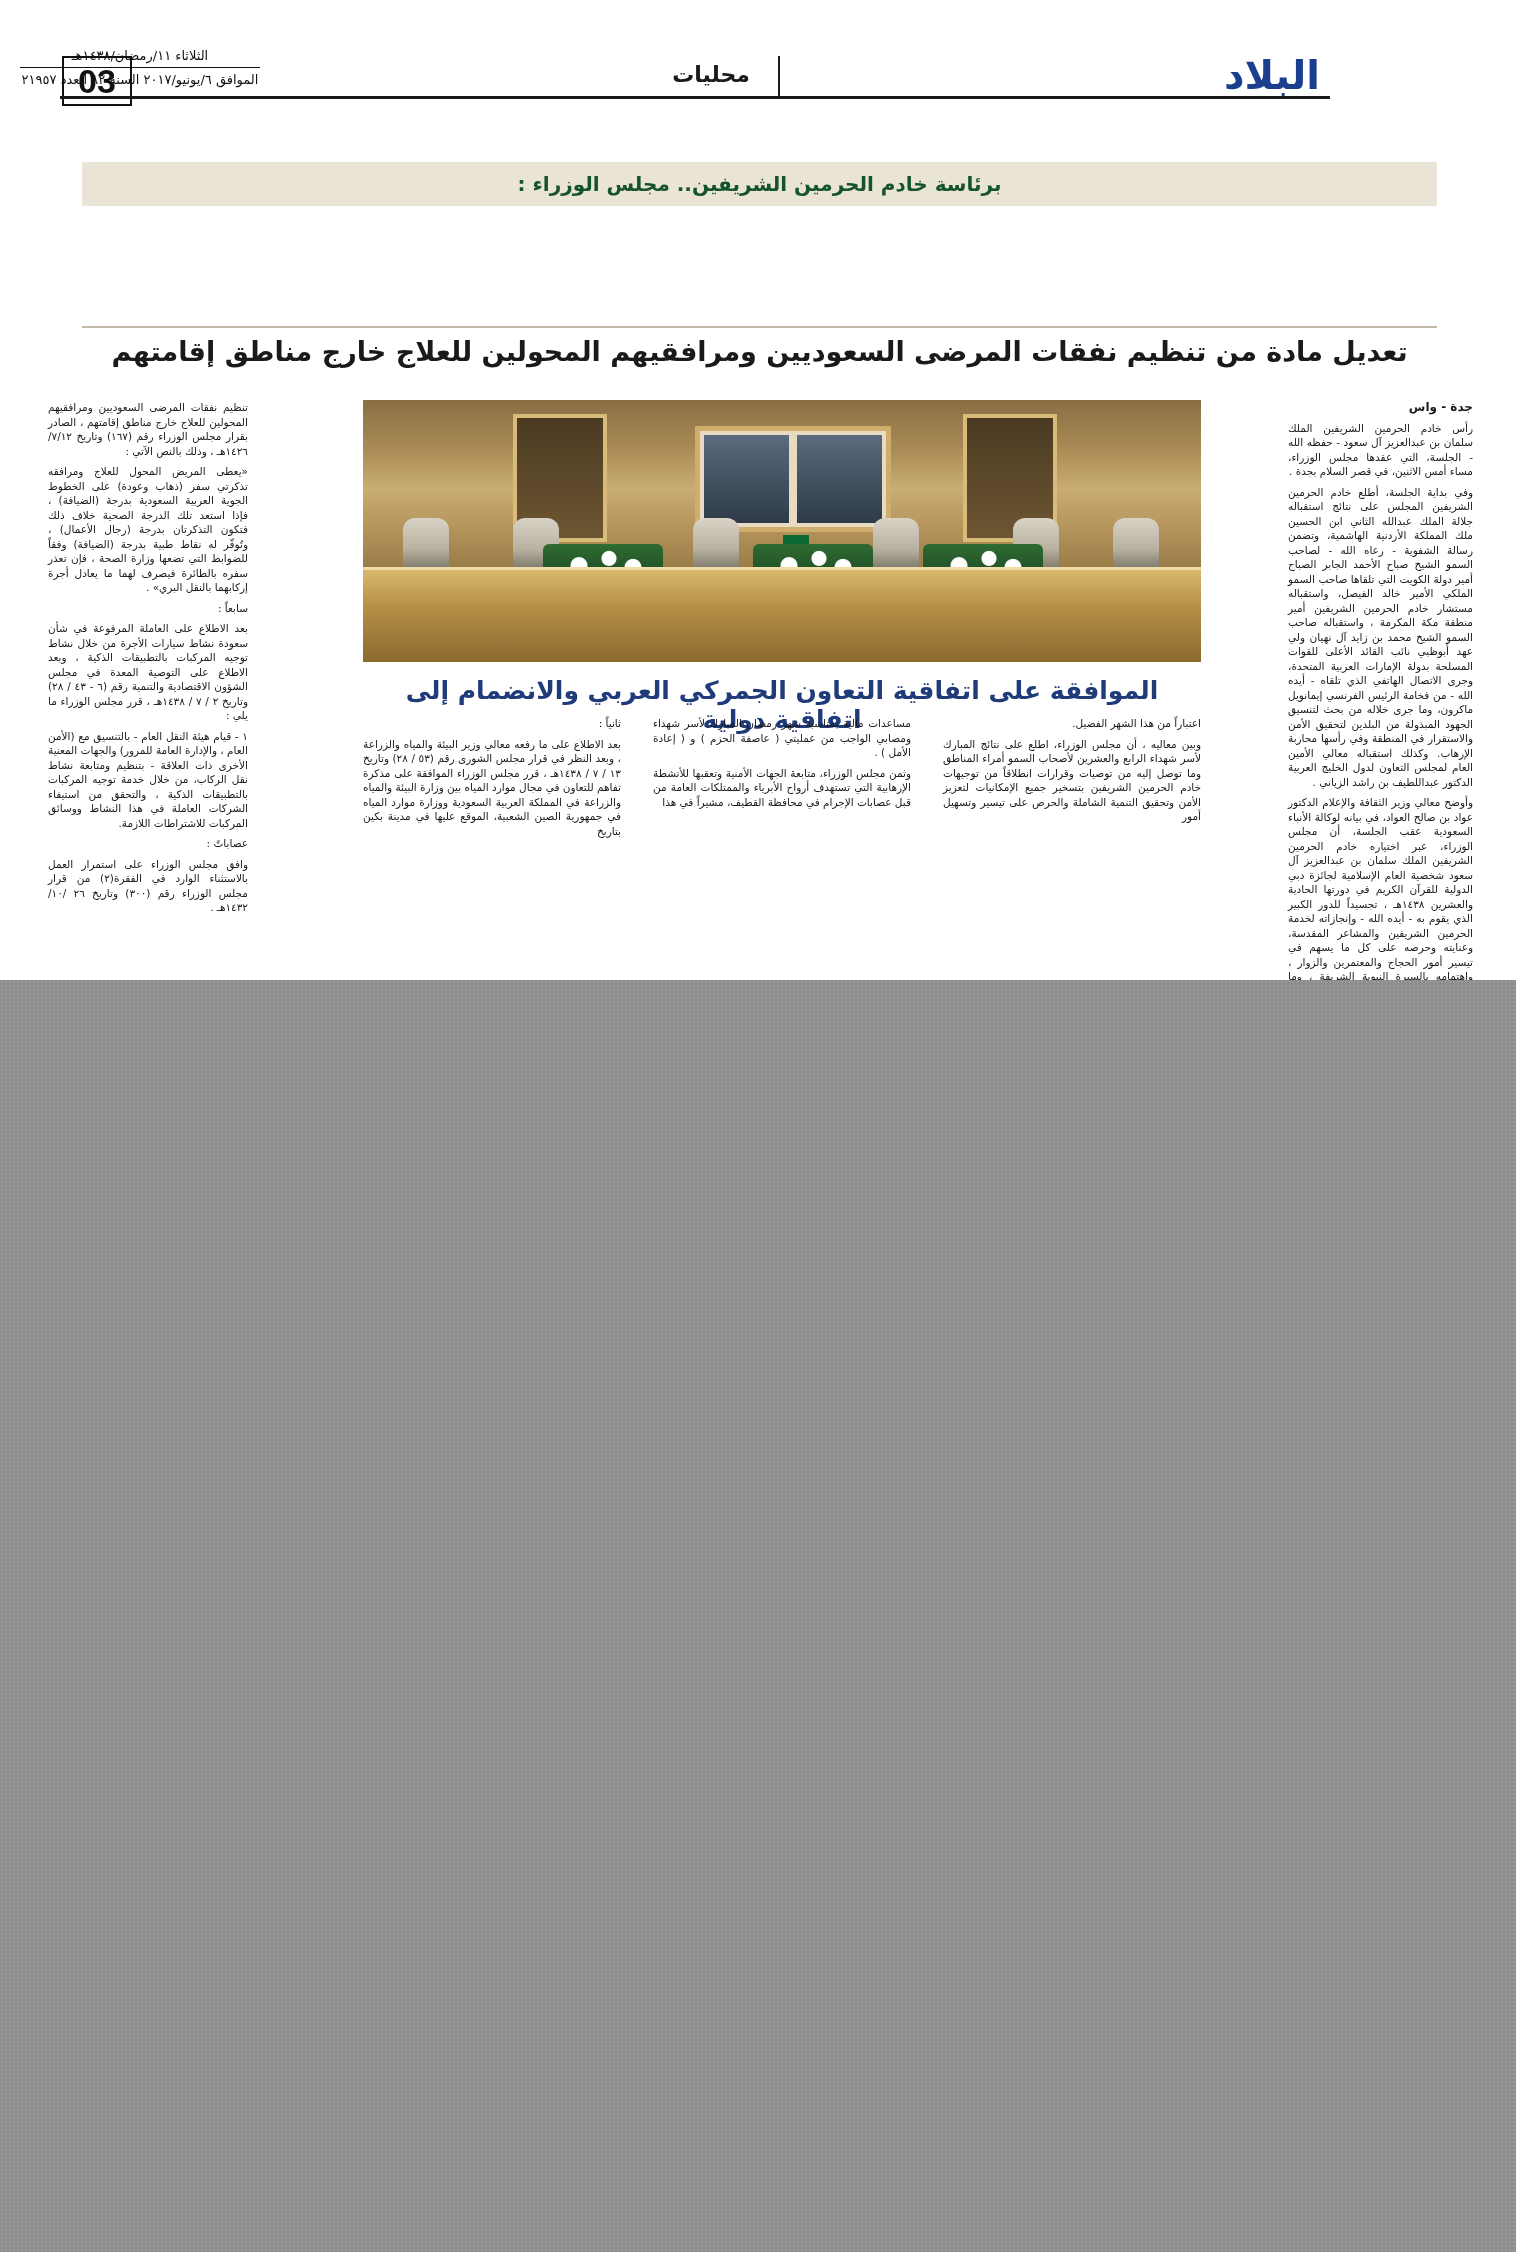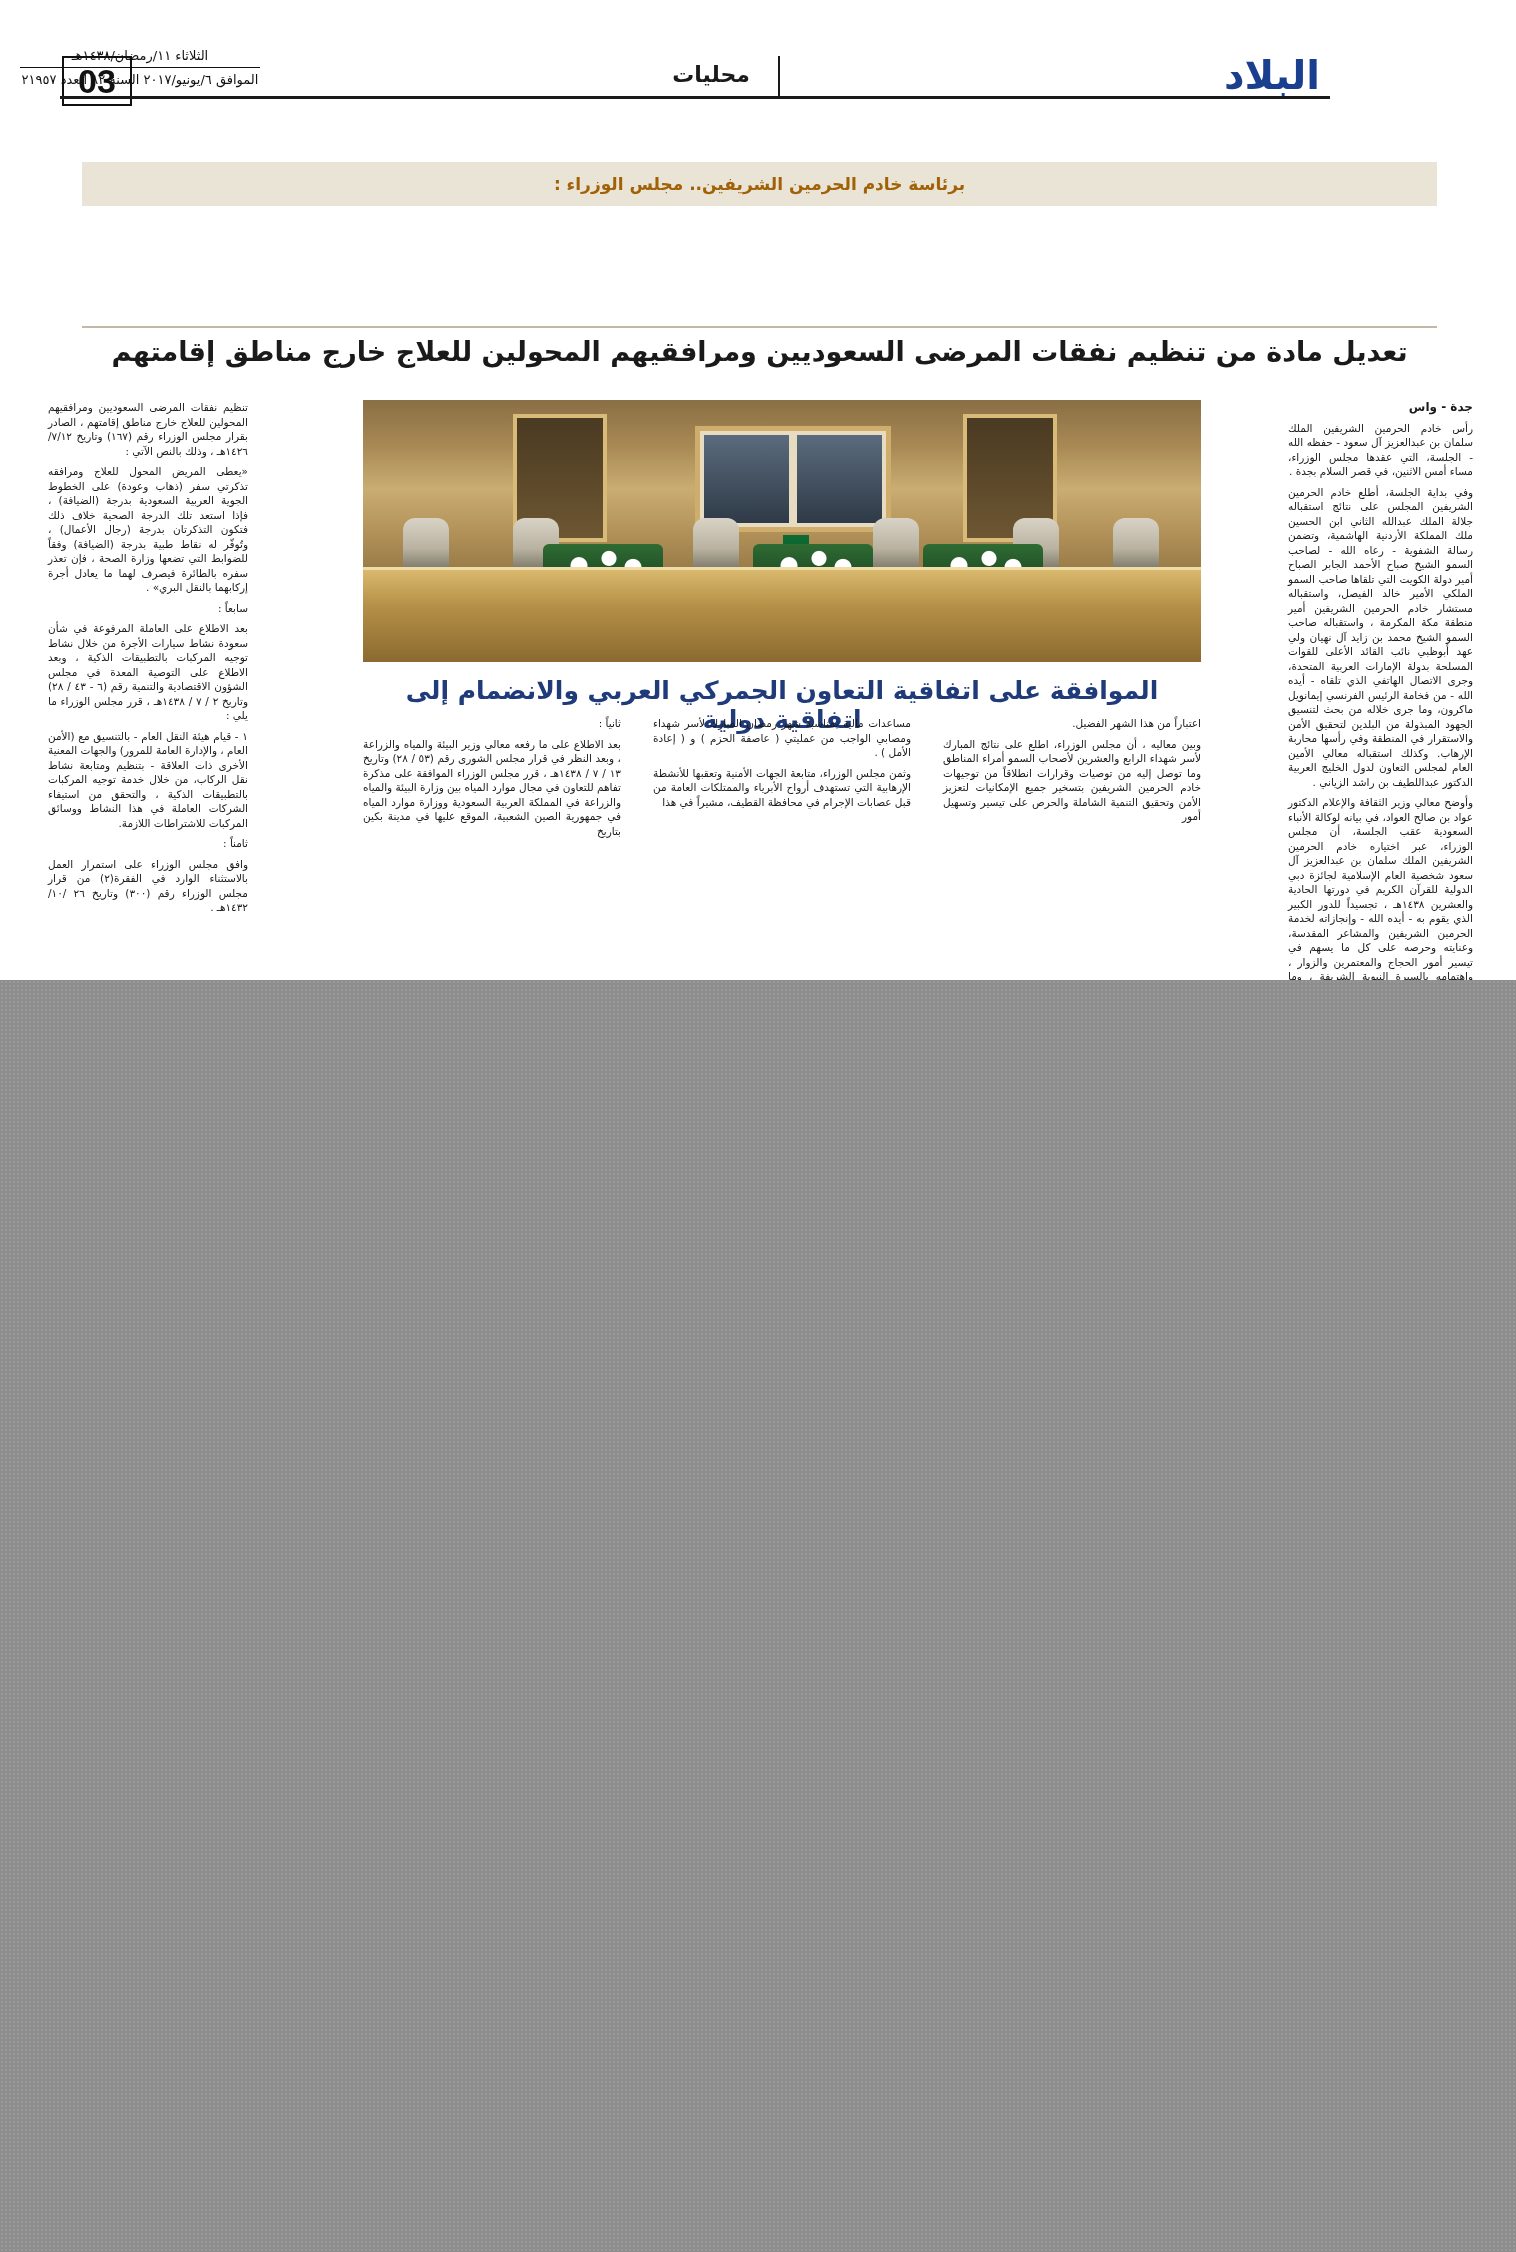--- a/index.html
+++ b/index.html
@@ -102,23 +102,23 @@
   .kicker-band {
     position: absolute;
     left: 82px; top: 162px;
     width: 1355px; height: 44px;
     background: #e9e4d6;
     display: flex;
     align-items: center;
     justify-content: center;
   }
   .kicker-band .txt {
-    font-size: 17px;
-    font-weight: bold;
-    color: #a16207;
+    font-size: 20px;
+    font-weight: bold;
+    color: #14532d;
     direction: rtl;
   }
   
   .headline {
     position: absolute;
     left: 82px; top: 212px;
     width: 1355px;
     text-align: center;
     direction: rtl;
     font-size: 54px;
@@ -311,21 +311,21 @@
       <p>وفي بداية الجلسة، أطلع خادم الحرمين الشريفين المجلس على نتائج استقباله جلالة الملك عبدالله الثاني ابن الحسين ملك المملكة الأردنية الهاشمية، وتضمن رسالة الشفوية - رعاه الله - لصاحب السمو الشيخ صباح الأحمد الجابر الصباح أمير دولة الكويت التي تلقاها صاحب السمو الملكي الأمير خالد الفيصل، واستقباله مستشار خادم الحرمين الشريفين أمير منطقة مكة المكرمة ، واستقباله صاحب السمو الشيخ محمد بن زايد آل نهيان ولي عهد أبوظبي نائب القائد الأعلى للقوات المسلحة بدولة الإمارات العربية المتحدة، وجرى الاتصال الهاتفي الذي تلقاه - أيده الله - من فخامة الرئيس الفرنسي إيمانويل ماكرون، وما جرى خلاله من بحث لتنسيق الجهود المبذولة من البلدين لتحقيق الأمن والاستقرار في المنطقة وفي رأسها محاربة الإرهاب. وكذلك استقباله معالي الأمين العام لمجلس التعاون لدول الخليج العربية الدكتور عبداللطيف بن راشد الزياني .</p>
       <p>وأوضح معالي وزير الثقافة والإعلام الدكتور عواد بن صالح العواد، في بيانه لوكالة الأنباء السعودية عقب الجلسة، أن مجلس الوزراء، عبر اختياره خادم الحرمين الشريفين الملك سلمان بن عبدالعزيز آل سعود شخصية العام الإسلامية لجائزة دبي الدولية للقرآن الكريم في دورتها الحادية والعشرين ١٤٣٨هـ ، تجسيداً للدور الكبير الذي يقوم به - أيده الله - وإنجازاته لخدمة الحرمين الشريفين والمشاعر المقدسة، وعنايته وحرصه على كل ما يسهم في تيسير أمور الحجاج والمعتمرين والزوار ، واهتمامه بالسيرة النبوية الشريفة ، وما يوليه - حفظه الله - من رعاية لكتاب الله الكريم.</p>
     </div>
 
     <div class="col col-farleft">
       <p>تنظيم نفقات المرضى السعوديين ومرافقيهم المحولين للعلاج خارج مناطق إقامتهم ، الصادر بقرار مجلس الوزراء رقم (١٦٧) وتاريخ ٧/١٢/ ١٤٢٦هـ ، وذلك بالنص الآتي :</p>
       <p>«يعطى المريض المحول للعلاج ومرافقه تذكرتي سفر (ذهاب وعودة) على الخطوط الجوية العربية السعودية بدرجة (الضيافة) ، فإذا استعد تلك الدرجة الصحية خلاف ذلك فتكون التذكرتان بدرجة (رجال الأعمال) ، وتُوفّر له نقاط طبية بدرجة (الضيافة) وفقاً للضوابط التي تضعها وزارة الصحة ، فإن تعذر سفره بالطائرة فيصرف لهما ما يعادل أجرة إركابهما بالنقل البري» .</p>
       <p>سابعاً :</p>
       <p>بعد الاطلاع على العاملة المرفوعة في شأن سعودة نشاط سيارات الأجرة من خلال نشاط توجيه المركبات بالتطبيقات الذكية ، وبعد الاطلاع على التوصية المعدة في مجلس الشؤون الاقتصادية والتنمية رقم (٦ - ٤٣ / ٢٨) وتاريخ ٢ / ٧ / ١٤٣٨هـ ، قرر مجلس الوزراء ما يلي :</p>
       <p>١ - قيام هيئة النقل العام - بالتنسيق مع (الأمن العام ، والإدارة العامة للمرور) والجهات المعنية الأخرى ذات العلاقة - بتنظيم ومتابعة نشاط نقل الركاب، من خلال خدمة توجيه المركبات بالتطبيقات الذكية ، والتحقق من استيفاء الشركات العاملة في هذا النشاط ووسائق المركبات للاشتراطات اللازمة.</p>
-      <p>ثامناً :</p>
+      <p>عصاباتً :</p>
       <p>وافق مجلس الوزراء على استمرار العمل بالاستثناء الوارد في الفقرة(٢) من قرار مجلس الوزراء رقم (٣٠٠) وتاريخ ٢٦ /١٠/ ١٤٣٢هـ .</p>
     </div>
 
     <div class="photo">
       <div class="hall"></div>
       <div class="wallpanelL"></div>
       <div class="wallpanelR"></div>
       <div class="portrait-frame">
         <div class="p"></div>
         <div class="p"></div>

